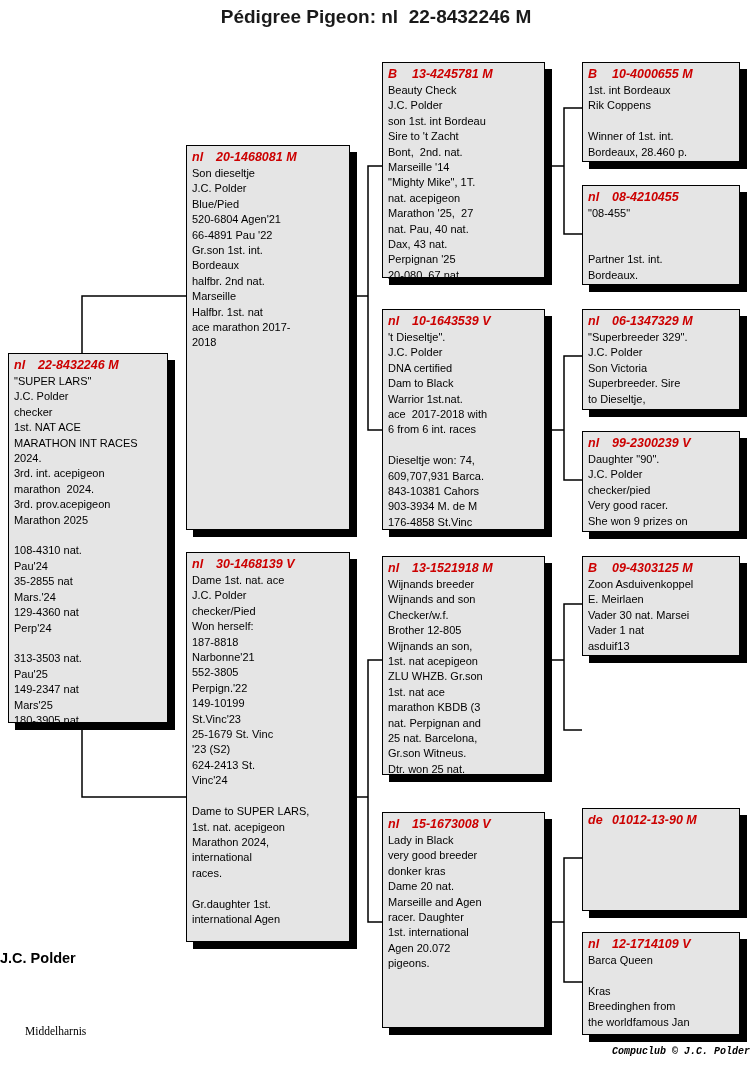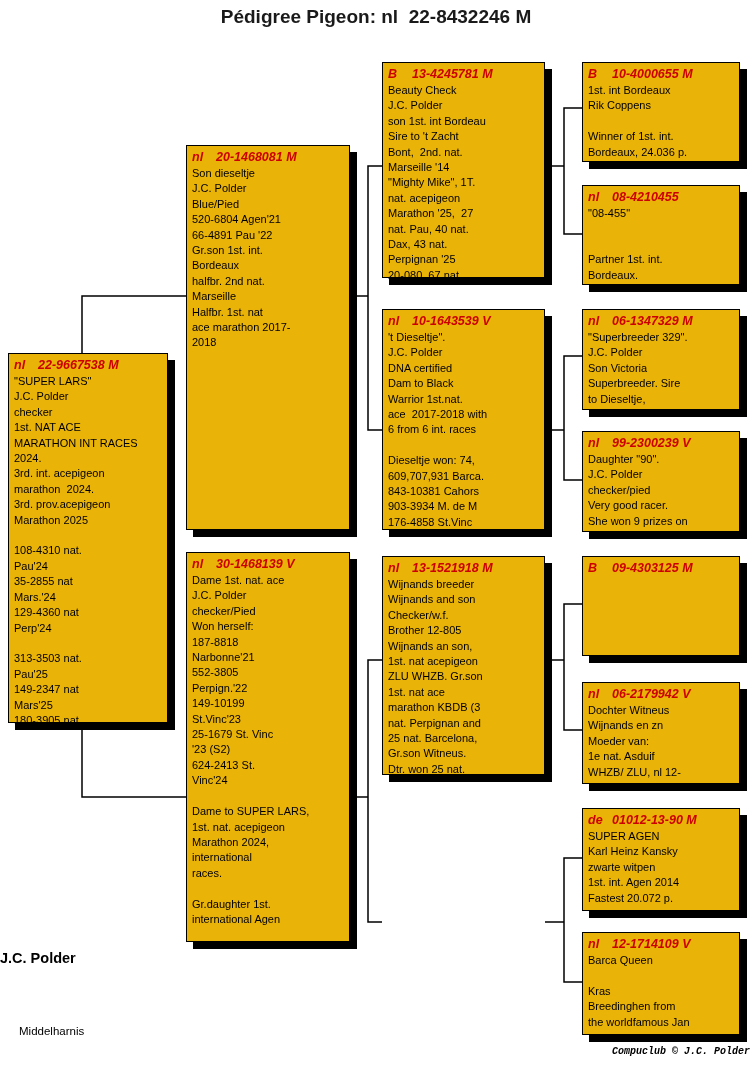--- a/index.html
+++ b/index.html
@@ -1,29 +1,29 @@
 <!DOCTYPE html>
 <html><head>
 <meta charset="utf-8">
 <style>
   html,body{margin:0;padding:0;background:#ffffff;}
   .page{position:relative;width:752px;height:1080px;background:#ffffff;overflow:hidden;
         font-family:"Liberation Sans", sans-serif;color:#000;}
   .title{position:absolute;left:0;top:6px;width:752px;text-align:center;
          font-size:19px;font-weight:700;white-space:pre;color:#1a1a1a;}
   svg.connectors{position:absolute;left:0;top:0;pointer-events:none;}
-  .pbox{position:absolute;background:#eab308;border:1.5px solid #000;
+  .pbox{position:absolute;background:#e5e5e5;border:1.5px solid #000;
         box-shadow:7px 7px 0 #000;box-sizing:border-box;}
   .pbox .hdr{padding:4px 5px 1px 5px;font-size:12.5px;font-style:italic;font-weight:bold;color:#cc0000;
              white-space:pre;}
   .pbox .hdr .pfx{display:inline-block;min-width:24px;}
   .pbox .body{padding:1px 18px 0 5px;font-size:11px;line-height:15.4px;white-space:pre-wrap;}
   .footer-name{position:absolute;left:0px;top:950px;font-size:14.5px;font-weight:bold;}
   .footer-addr{position:absolute;left:2px;top:986px;font-size:11.5px;line-height:18px;white-space:pre-wrap;}
-  .footer-addr .city{margin-left:17px;}
+  .footer-addr .city{margin-left:23px;font-family:Liberation Serif, serif;}
   .credit{position:absolute;right:2px;top:1046px;font-size:10px;font-weight:bold;font-style:italic;
           font-family:"Liberation Mono", monospace;}
 </style>
 </head>
 <body>
 
 <div class="page">
 
   <div class="title">Pédigree Pigeon: nl  22-8432246 M</div>
 
@@ -40,21 +40,21 @@
       <polyline points="545,430 564,430"></polyline>
       <polyline points="582,356 564,356 564,480 582,480"></polyline>
       <polyline points="545,660 564,660"></polyline>
       <polyline points="582,604 564,604 564,730 582,730"></polyline>
       <polyline points="545,922 564,922"></polyline>
       <polyline points="582,858 564,858 564,982 582,982"></polyline>
     </g>
   </svg>
 
   <div class="pbox" style="left:8px;top:353px;width:160px;height:370px">
-    <div class="hdr"><span class="pfx">nl</span><span>22-9667538 M</span></div>
+    <div class="hdr"><span class="pfx">nl</span><span>22-8432246 M</span></div>
     <div class="body">"SUPER LARS"
 J.C. Polder
 checker
 1st. NAT ACE
 MARATHON INT RACES
 2024.
 3rd. int. acepigeon
 marathon  2024.
 3rd. prov.acepigeon
 Marathon 2025
@@ -160,28 +160,40 @@
 1st. nat acepigeon
 ZLU WHZB. Gr.son
 1st. nat ace
 marathon KBDB (3
 nat. Perpignan and
 25 nat. Barcelona,
 Gr.son Witneus.
 Dtr. won 25 nat.</div>
   </div>
 
+  <div class="pbox" style="left:382px;top:812px;width:163px;height:216px">
+    <div class="hdr"><span class="pfx">nl</span><span>15-1673008 V</span></div>
+    <div class="body">Lady in Black
+very good breeder
+donker kras
+Dame 20 nat.
+Marseille and Agen
+racer. Daughter
+1st. international
+Agen 20.072
+pigeons.</div>
+  </div>
 
   <div class="pbox" style="left:582px;top:62px;width:158px;height:100px">
     <div class="hdr"><span class="pfx">B</span><span>10-4000655 M</span></div>
     <div class="body">1st. int Bordeaux
 Rik Coppens
 
 Winner of 1st. int.
-Bordeaux, 24.036 p.</div>
+Bordeaux, 28.460 p.</div>
   </div>
 
   <div class="pbox" style="left:582px;top:185px;width:158px;height:100px">
     <div class="hdr"><span class="pfx">nl</span><span>08-4210455</span></div>
     <div class="body">"08-455"
 
 
 Partner 1st. int.
 Bordeaux.</div>
   </div>
@@ -199,38 +211,30 @@
     <div class="hdr"><span class="pfx">nl</span><span>99-2300239 V</span></div>
     <div class="body">Daughter "90".
 J.C. Polder
 checker/pied
 Very good racer.
 She won 9 prizes on</div>
   </div>
 
   <div class="pbox" style="left:582px;top:556px;width:158px;height:100px">
     <div class="hdr"><span class="pfx">B</span><span>09-4303125 M</span></div>
-  </div>
-
-  <div class="pbox" style="left:582px;top:682px;width:158px;height:102px">
-    <div class="hdr"><span class="pfx">nl</span><span>06-2179942 V</span></div>
-    <div class="body">Dochter Witneus
-Wijnands en zn
-Moeder van:
-1e nat. Asduif
-WHZB/ ZLU, nl 12-</div>
-  </div>
+    <div class="body">Zoon Asduivenkoppel
+E. Meirlaen
+Vader 30 nat. Marsei
+Vader 1 nat
+asduif13</div>
+  </div>
+
 
   <div class="pbox" style="left:582px;top:808px;width:158px;height:103px">
     <div class="hdr"><span class="pfx">de</span><span>01012-13-90 M</span></div>
-    <div class="body">SUPER AGEN
-Karl Heinz Kansky
-zwarte witpen
-1st. int. Agen 2014
-Fastest 20.072 p.</div>
   </div>
 
   <div class="pbox" style="left:582px;top:932px;width:158px;height:103px">
     <div class="hdr"><span class="pfx">nl</span><span>12-1714109 V</span></div>
     <div class="body">Barca Queen
 
 Kras
 Breedinghen from
 the worldfamous Jan</div>
   </div>

